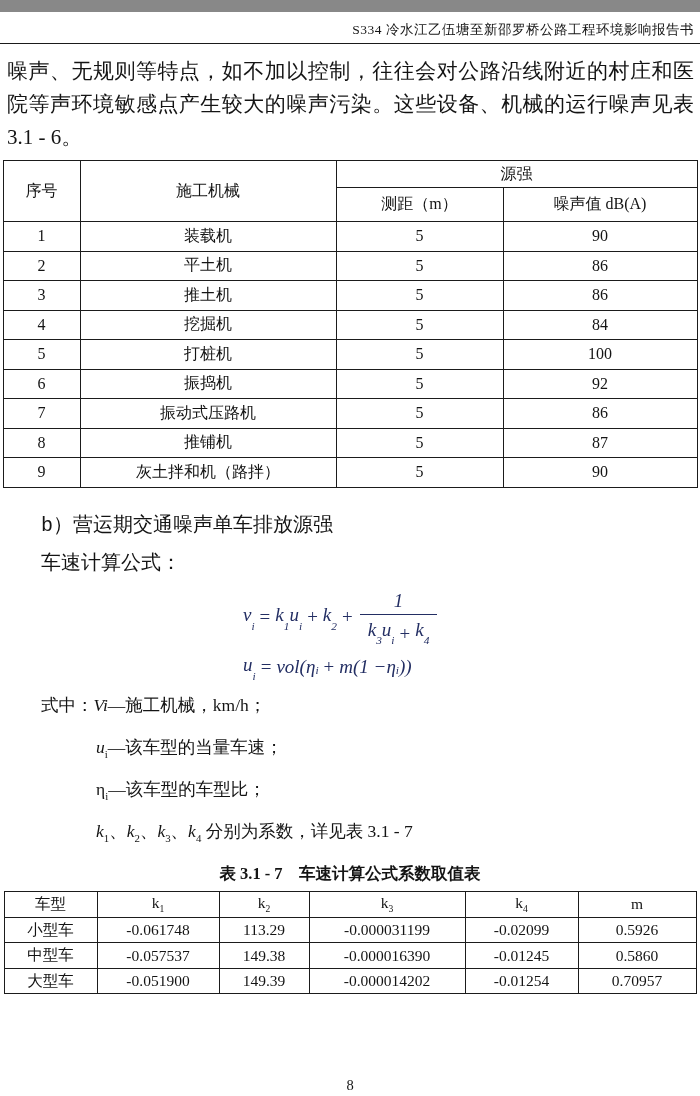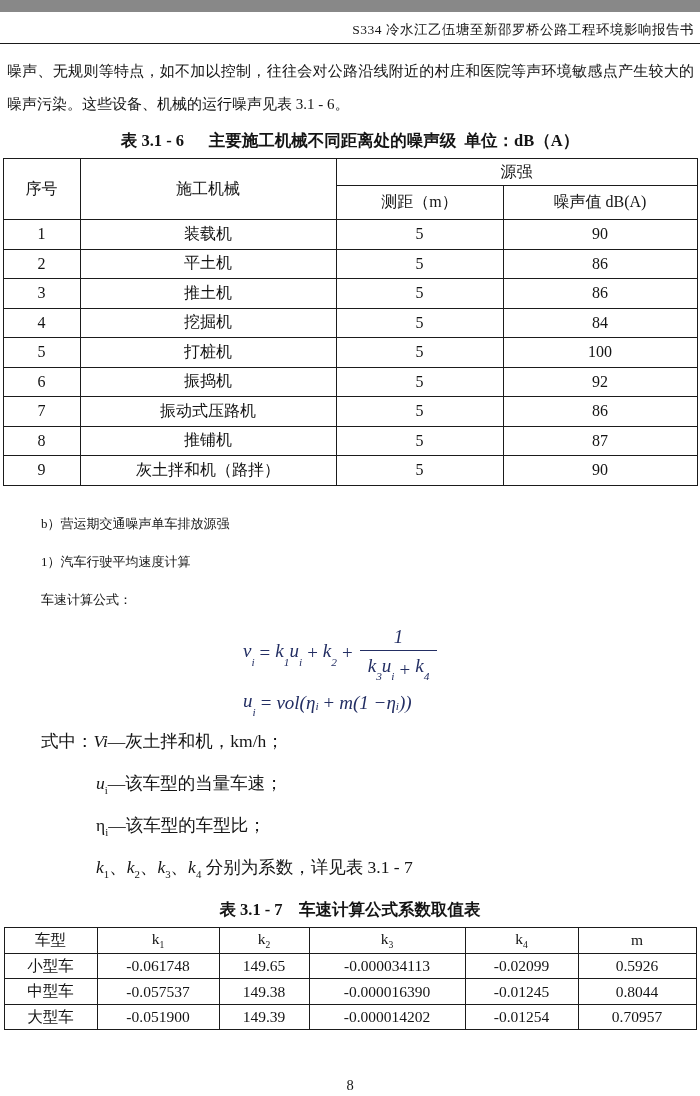--- a/index.html
+++ b/index.html
@@ -5,38 +5,38 @@
   html,body{margin:0;padding:0;background:#888;}
   .page{
     width:700px;height:1096px;margin:12px auto;background:#ffffff;
     font-family:"Liberation Serif","DejaVu Serif",serif;color:#141414;
     position:relative;overflow:hidden;box-sizing:border-box;
   }
   
   .hdr{padding:9px 6px 4px 0;text-align:right;font-size:13.5px;letter-spacing:0.5px;
        border-bottom:1.8px solid #1a1a1a;}
   
-  .para{margin:11px 6px 0 7px;font-size:15px;line-height:33px;text-align:justify;}
+  .para{margin:11px 6px 0 7px;font-size:21px;line-height:33px;text-align:justify;}
   
   .tbl-title{margin-top:9px;text-align:center;font-weight:bold;font-size:16.5px;
              white-space:pre-wrap;}
   
   table{border-collapse:collapse;table-layout:fixed;}
   th,td{border:1.6px solid #1b1b1b;text-align:center;vertical-align:middle;
         font-weight:normal;padding:0 2px;overflow:hidden;}
   .t1{width:694px;margin:6px auto 0;font-size:16px;}
   .t1 .hrow1 th{height:26px;}
   .t1 .hrow2 th{height:33px;}
   .t1 tbody td{height:28.5px;}
   .t2{width:692px;margin:6px auto 0;font-size:15.5px;}
   .t2 th{height:25px;}
   .t2 td{height:24.5px;}
   sub{font-size:0.62em;}
   
-  .ind{margin:0 0 17px 41px;font-size:13px;line-height:21px;}
+  .ind{margin:0 0 17px 41px;font-size:20px;line-height:21px;font-family:Liberation Mono, monospace;}
   .sec-wrap{margin-top:27px;}
   
   .formula{margin:2px 0 0 243px;color:#232e63;font-size:19px;font-style:italic;
            line-height:1;}
   .eq{display:flex;align-items:center;}
   .eq .op{margin:0 5px;font-style:normal;}
   .eq sub{font-size:0.6em;position:relative;top:4px;}
   .frac{display:inline-flex;flex-direction:column;align-items:center;margin-left:2px;}
   .frac .num{padding:0 4px 4px;}
   .frac .den{border-top:1.7px solid #232e63;padding:5px 8px 0;display:flex;align-items:flex-end;}
@@ -57,21 +57,20 @@
 <body>
 
 <div class="page">
 
   <div class="hdr">
     <span>S334 冷水江乙伍塘至新邵罗桥公路工程环境影响报告书</span>
   </div>
 
   <p class="para">噪声、无规则等特点，如不加以控制，往往会对公路沿线附近的村庄和医院等声环境敏感点产生较大的噪声污染。这些设备、机械的运行噪声见表 3.1 - 6。</p>
 
-  <div class="tbl-title">表 3.1 - 6      主要施工机械不同距离处的噪声级  单位：dB（A）</div>
 
   <table class="t1">
     <colgroup>
         <col style="width:77px">
         <col style="width:256px">
         <col style="width:167px">
         <col style="width:194px">
       </colgroup>
     <thead>
       <tr class="hrow1">
@@ -137,21 +136,20 @@
           <td>9</td>
           <td>灰土拌和机（路拌）</td>
           <td>5</td>
           <td>90</td>
         </tr>
     </tbody>
   </table>
 
   <div class="sec-wrap">
     <p class="ind">b）营运期交通噪声单车排放源强</p>
-    <p class="ind">1）汽车行驶平均速度计算</p>
     <p class="ind">车速计算公式：</p>
   </div>
 
   <div class="formula">
     <div class="eq">
       <span><span>v</span><sub>i</sub></span>
       <span class="op">=</span>
       <span><span>k</span><sub>1</sub><span>u</span><sub>i</sub></span>
       <span class="op">+</span>
       <span><span>k</span><sub>2</sub></span>
@@ -173,21 +171,21 @@
         <sub>i</sub>
       <span class="op">+</span>
       <span>m(1 − </span>
         <span>η</span>
         <sub>i</sub>
         <span> ))</span>
     </div>
   </div>
 
   <div class="defs">
-    <p class="def first"><span>式中：</span><span class="sym-i">Vi</span><sub></sub><span>—灰土拌和机，km/h；</span></p>
+    <p class="def first"><span>式中：</span><span class="sym-i">Vi</span><sub></sub><span>—施工机械，km/h；</span></p>
     <p class="def"><span class="sym-i">u</span><sub>i</sub><span>—该车型的当量车速；</span></p>
     <p class="def"><span class="sym-r">η</span><sub>i</sub><span>—该车型的车型比；</span></p>
     <p class="def kline"><i>k</i><sub>1</sub><span>、</span><i>k</i><sub>2</sub><span>、</span><i>k</i><sub>3</sub><span>、</span><i>k</i><sub>4</sub><span> 分别为系数，详见表 3.1 - 7</span></p>
   </div>
 
   <div class="tbl-title">表 3.1 - 7    车速计算公式系数取值表</div>
 
   <table class="t2">
     <colgroup>
         <col style="width:93px">
@@ -204,32 +202,32 @@
         <th><span>k</span><sub>2</sub></th>
         <th><span>k</span><sub>3</sub></th>
         <th><span>k</span><sub>4</sub></th>
         <th>m</th>
       </tr>
     </thead>
     <tbody>
       <tr>
           <td>小型车</td>
           <td>-0.061748</td>
-          <td>149.65</td>
-          <td>-0.000034113</td>
+          <td>113.29</td>
+          <td>-0.000031199</td>
           <td>-0.02099</td>
           <td>0.5926</td>
         </tr>
       <tr>
           <td>中型车</td>
           <td>-0.057537</td>
           <td>149.38</td>
           <td>-0.000016390</td>
           <td>-0.01245</td>
-          <td>0.8044</td>
+          <td>0.5860</td>
         </tr>
       <tr>
           <td>大型车</td>
           <td>-0.051900</td>
           <td>149.39</td>
           <td>-0.000014202</td>
           <td>-0.01254</td>
           <td>0.70957</td>
         </tr>
     </tbody>

